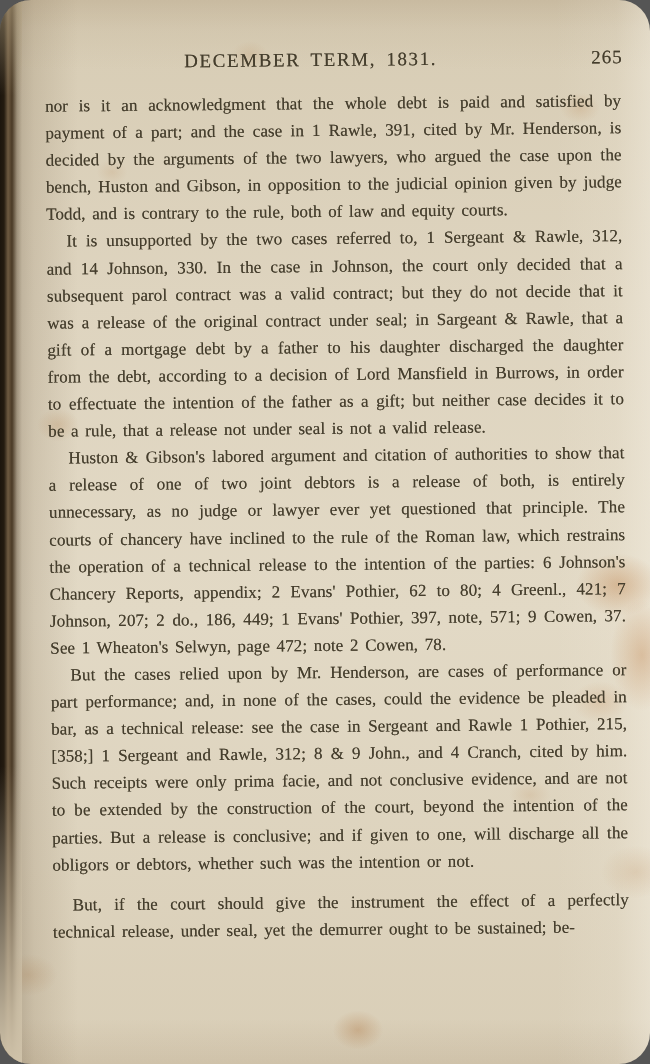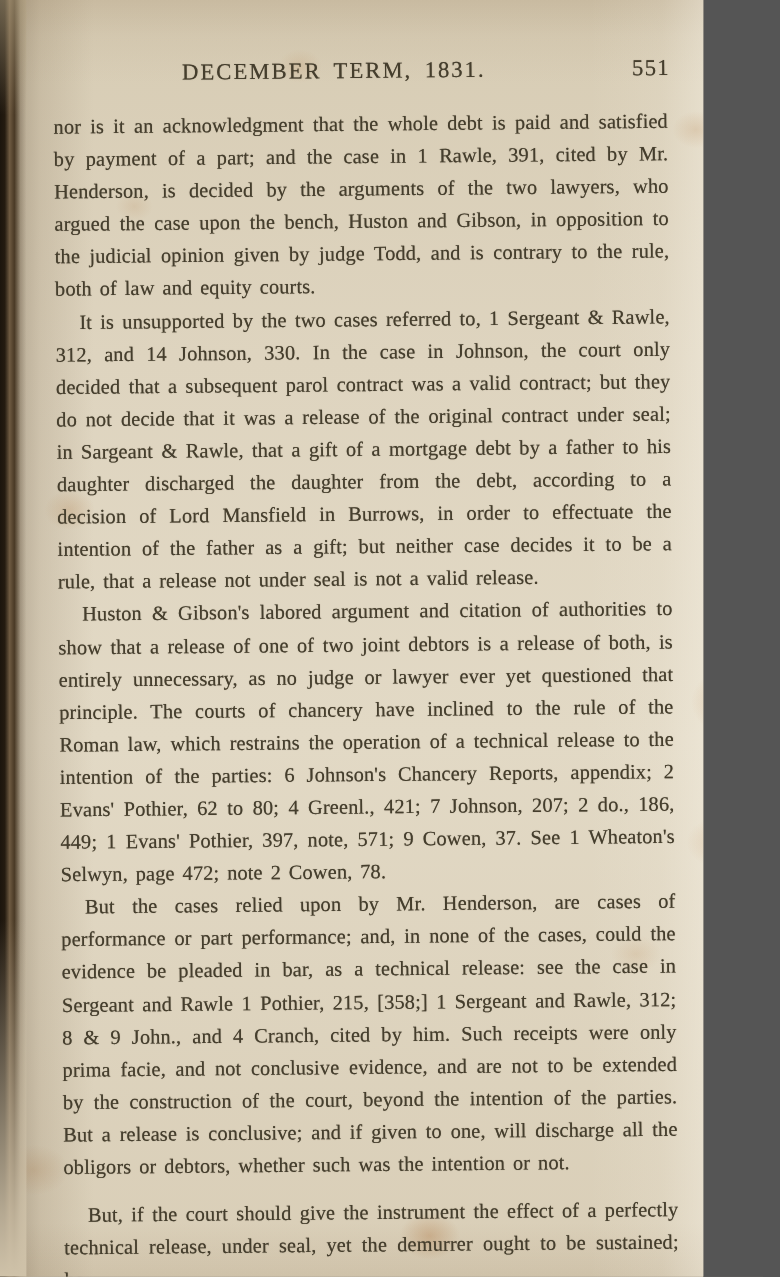--- a/index.html
+++ b/index.html
@@ -2,21 +2,21 @@
 <html><head>
 <meta charset="utf-8">
 <style>
   html, body {
     margin: 0;
     padding: 0;
     background: #555;
   }
   .page {
     position: relative;
-    width: 586px;
+    width: 650px;
     height: 1064px;
     overflow: hidden;
     background-color: #dcd2bd;
     background-image:
       
       radial-gradient(ellipse 60px 45px at 618px 585px, rgba(186,121,62,0.38), rgba(186,121,62,0) 70%),
       radial-gradient(ellipse 45px 80px at 642px 655px, rgba(186,121,62,0.34), rgba(186,121,62,0) 70%),
       radial-gradient(ellipse 40px 30px at 600px 702px, rgba(186,121,62,0.20), rgba(186,121,62,0) 70%),
       radial-gradient(ellipse 36px 28px at 358px 1030px, rgba(170,110,55,0.33), rgba(170,110,55,0) 70%),
       radial-gradient(ellipse 28px 22px at 580px 108px, rgba(180,125,70,0.20), rgba(180,125,70,0) 70%),
@@ -29,20 +29,21 @@
       
       linear-gradient(90deg, rgba(71,55,36,0.45) 0px, rgba(97,78,54,0.30) 14px, rgba(128,108,80,0.18) 34px, rgba(128,108,80,0.0) 78px),
       
       linear-gradient(270deg, rgba(246,241,229,0.45) 0px, rgba(246,241,229,0.15) 34px, rgba(246,241,229,0) 95px),
       
       linear-gradient(180deg, rgba(150,125,92,0.22) 0px, rgba(150,125,92,0.07) 30px, rgba(150,125,92,0) 70px),
       
       linear-gradient(0deg, rgba(150,125,92,0.15) 0px, rgba(150,125,92,0) 45px),
       
       linear-gradient(180deg, #d7ccb4 0%, #ded4bf 28%, #e2d9c5 58%, #d9ceb7 100%);
+    border-radius: 31px;
   }
   .binding {
     position: absolute;
     left: 0; top: 0;
     width: 22px; height: 100%;
     background: linear-gradient(90deg,
       #1c150d 0px, #241b10 4px, #6e5a41 8px, #4a3a26 12px,
       rgba(74,58,38,0.25) 17px, rgba(74,58,38,0) 22px);
   }
   .binding::after {
@@ -97,21 +98,21 @@
 </style>
 </head>
 <body>
 
 <div class="page">
   <div class="binding"></div>
 
   <div class="content">
     <div class="header">
       <span class="running-title">DECEMBER TERM, 1831.</span>
-      <span class="page-number">551</span>
+      <span class="page-number">265</span>
     </div>
 
     <div class="body-text">
       <p>nor is it an acknowledgment that the whole debt is paid and satisfied by payment of a part; and the case in 1 Rawle, 391, cited by Mr. Henderson, is decided by the arguments of the two lawyers, who argued the case upon the bench, Huston and Gibson, in opposition to the judicial opinion given by judge Todd, and is contrary to the rule, both of law and equity courts.</p>
       <p class="indent">It is unsupported by the two cases referred to, 1 Sergeant &amp; Rawle, 312, and 14 Johnson, 330. In the case in Johnson, the court only decided that a subsequent parol contract was a valid contract; but they do not decide that it was a release of the original contract under seal; in Sargeant &amp; Rawle, that a gift of a mortgage debt by a father to his daughter discharged the daughter from the debt, according to a decision of Lord Mansfield in Burrows, in order to effectuate the intention of the father as a gift; but neither case decides it to be a rule, that a release not under seal is not a valid release.</p>
       <p class="indent">Huston &amp; Gibson's labored argument and citation of authorities to show that a release of one of two joint debtors is a release of both, is entirely unnecessary, as no judge or lawyer ever yet questioned that principle. The courts of chancery have inclined to the rule of the Roman law, which restrains the operation of a technical release to the intention of the parties: 6 Johnson's Chancery Reports, appendix; 2 Evans' Pothier, 62 to 80; 4 Greenl., 421; 7 Johnson, 207; 2 do., 186, 449; 1 Evans' Pothier, 397, note, 571; 9 Cowen, 37. See 1 Wheaton's Selwyn, page 472; note 2 Cowen, 78.</p>
       <p class="indent">But the cases relied upon by Mr. Henderson, are cases of performance or part performance; and, in none of the cases, could the evidence be pleaded in bar, as a technical release: see the case in Sergeant and Rawle 1 Pothier, 215, [358;] 1 Sergeant and Rawle, 312; 8 &amp; 9 John., and 4 Cranch, cited by him. Such receipts were only prima facie, and not conclusive evidence, and are not to be extended by the construction of the court, beyond the intention of the parties. But a release is conclusive; and if given to one, will discharge all the obligors or debtors, whether such was the intention or not.</p>
       <p class="indent last-para">But, if the court should give the instrument the effect of a perfectly technical release, under seal, yet the demurrer ought to be sustained; be-</p>
     </div>
   </div>

